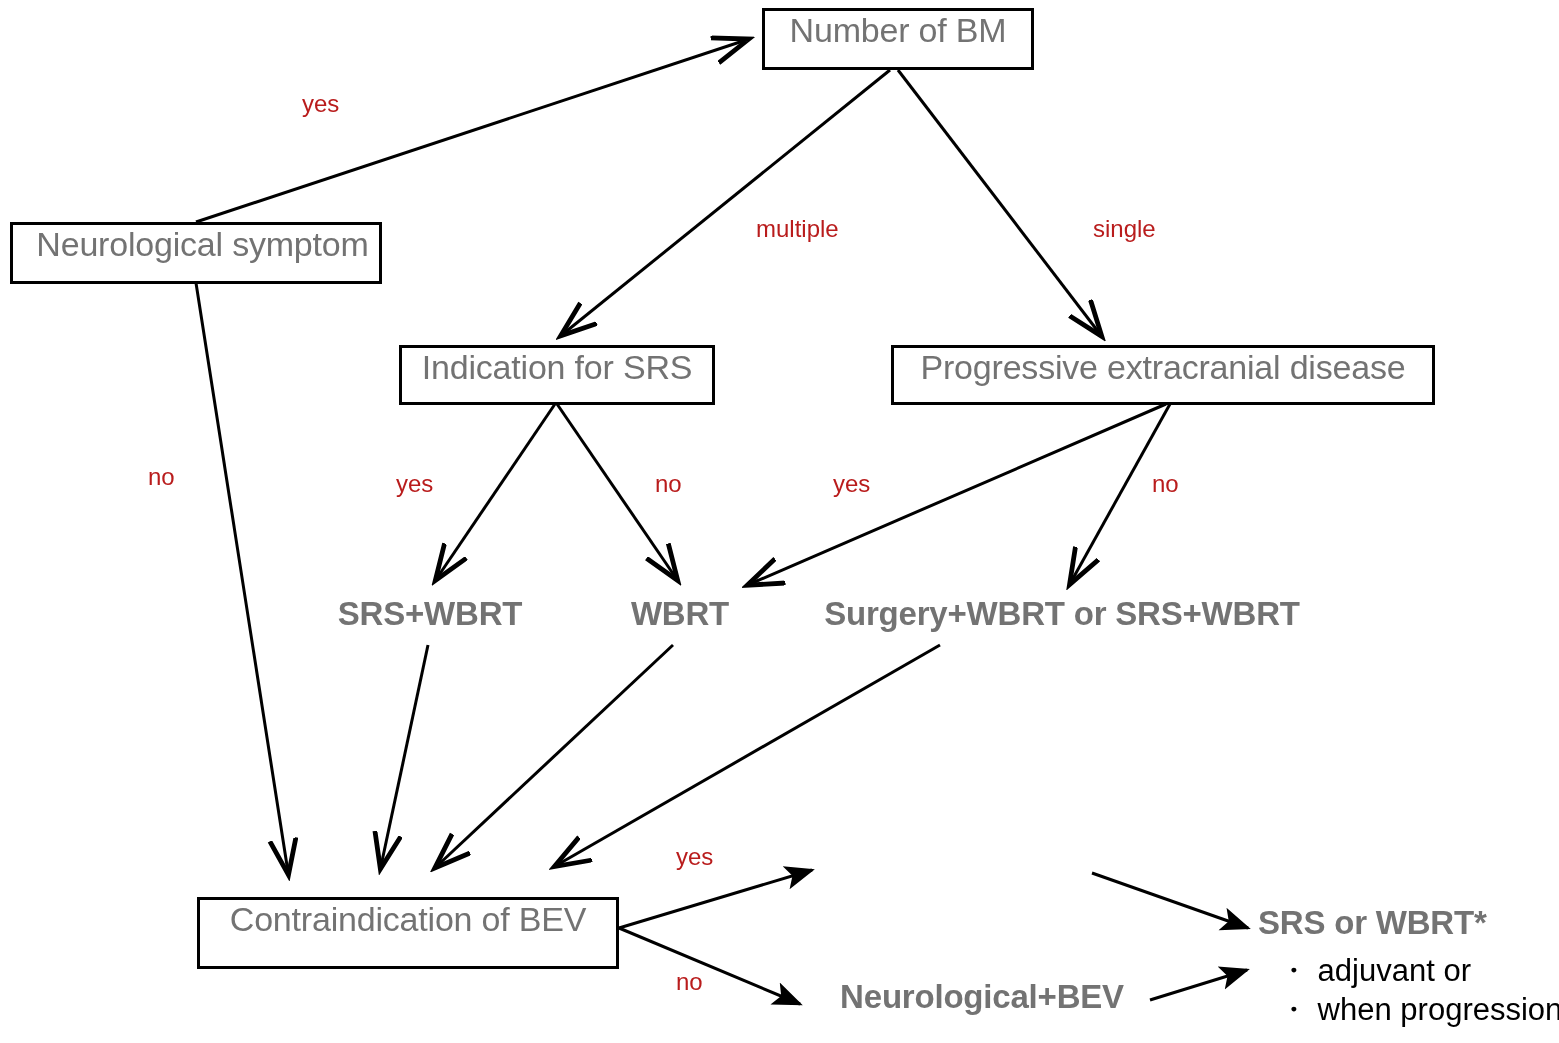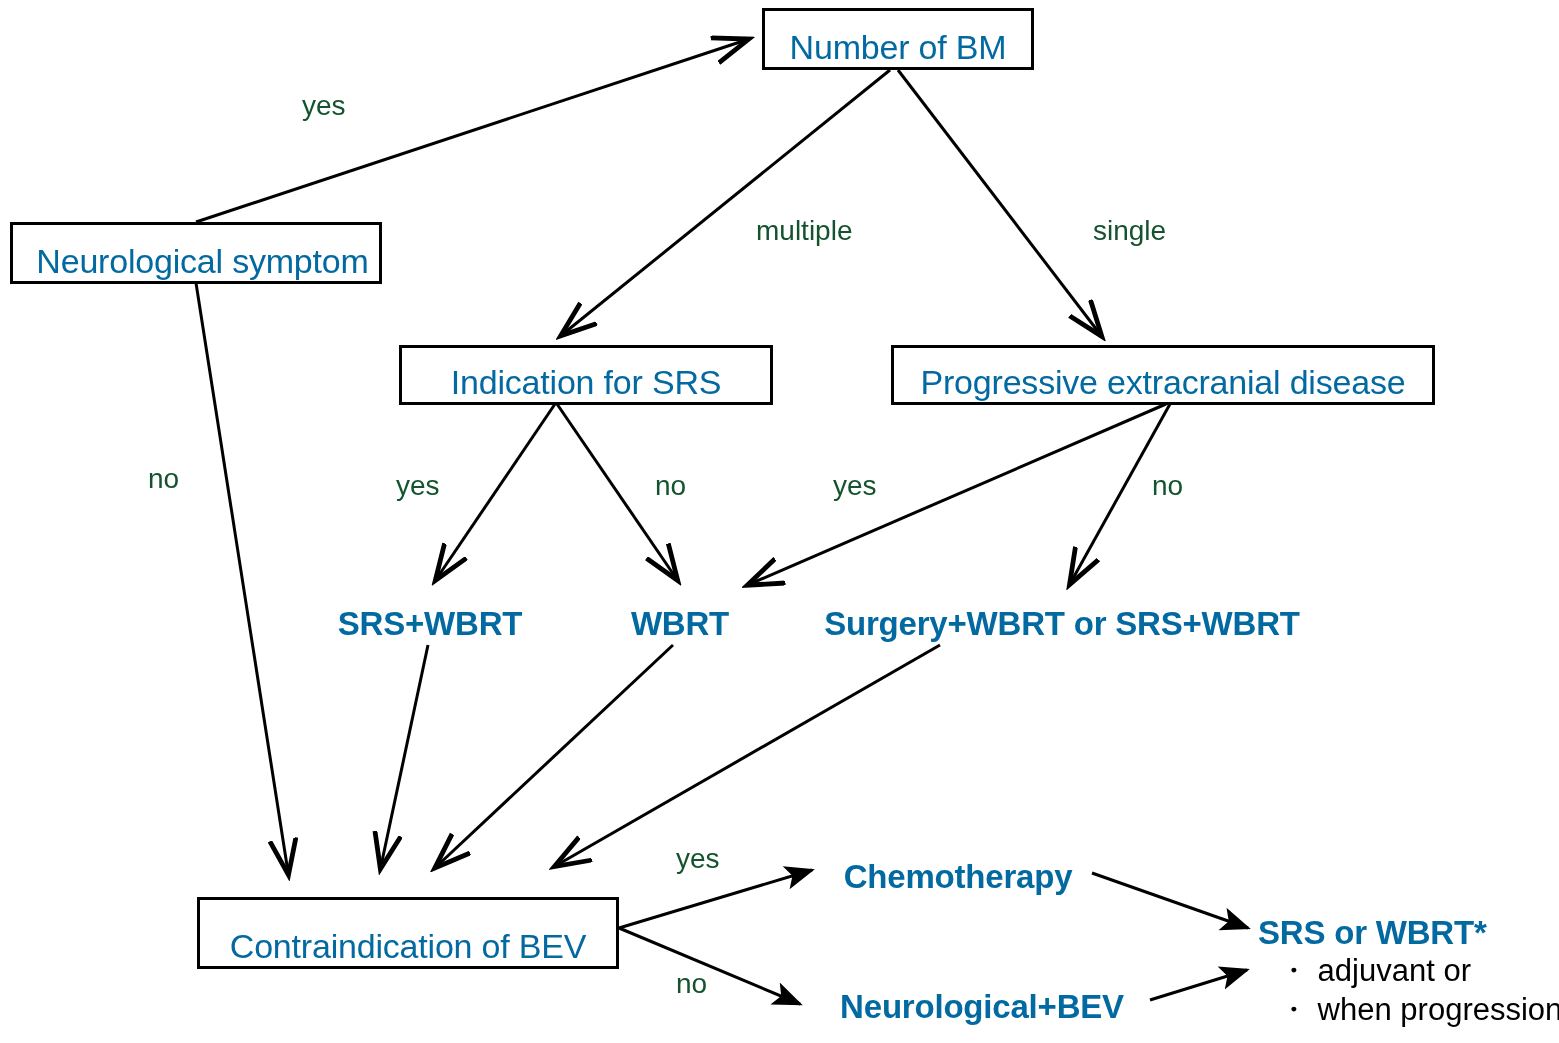--- a/index.html
+++ b/index.html
@@ -20,42 +20,42 @@
     left: 0;
     top: 0;
     width: 1559px;
     height: 1043px;
     pointer-events: none;
   }
   .node {
     position: absolute;
     box-sizing: border-box;
     display: flex;
-    align-items: flex-end;
+    align-items: flex-start;
     justify-content: center;
     white-space: nowrap;
-    color: #0369a1;
+    color: #737373;
   }
   .boxed {
     border: 3px solid #000000;
     background: #ffffff;
     font-size: 34px;
     font-weight: 400;
     letter-spacing: -0.2px;
   }
   .plain-bold {
     font-size: 33px;
     font-weight: bold;
     letter-spacing: -0.2px;
   }
   .edge-label {
     position: absolute;
-    font-size: 28px;
+    font-size: 24px;
     font-weight: 400;
-    color: #14532d;
+    color: #b91c1c;
     white-space: nowrap;
   }
   .notes {
     position: absolute;
     font-size: 31px;
     font-weight: 400;
     color: #000000;
     line-height: 1.25;
     white-space: nowrap;
   }
@@ -108,21 +108,21 @@
   </svg>
 
   <div class="node boxed" style="left:762px; top:8px; width:272px; height:62px;">
     <span>Number of BM</span>
   </div>
 
   <div class="node boxed" style="left:10px; top:222px; width:372px; height:62px;padding-left:13px;">
     <span>Neurological symptom</span>
   </div>
 
-  <div class="node boxed" style="left:399px; top:345px; width:374px; height:60px;">
+  <div class="node boxed" style="left:399px; top:345px; width:316px; height:60px;">
     <span>Indication for SRS</span>
   </div>
 
   <div class="node boxed" style="left:891px; top:345px; width:544px; height:60px;">
     <span>Progressive extracranial disease</span>
   </div>
 
   <div class="node boxed" style="left:197px; top:897px; width:422px; height:72px;">
     <span>Contraindication of BEV</span>
   </div>
@@ -132,23 +132,20 @@
   </div>
 
   <div class="node plain-bold" style="left:620px; top:595px; width:120px; height:48px;">
     <span>WBRT</span>
   </div>
 
   <div class="node plain-bold" style="left:816px; top:595px; width:492px; height:48px;">
     <span>Surgery+WBRT or SRS+WBRT</span>
   </div>
 
-  <div class="node plain-bold" style="left:824px; top:848px; width:268px; height:48px;">
-    <span>Chemotherapy</span>
-  </div>
 
   <div class="node plain-bold" style="left:812px; top:978px; width:340px; height:48px;">
     <span>Neurological+BEV</span>
   </div>
 
   <div class="node plain-bold" style="left:1258px; top:904px; width:296px; height:48px; justify-content:flex-start;">
     <span>SRS or WBRT*</span>
   </div>
 
   <div class="notes" style="left:1278px; top:952px;">

